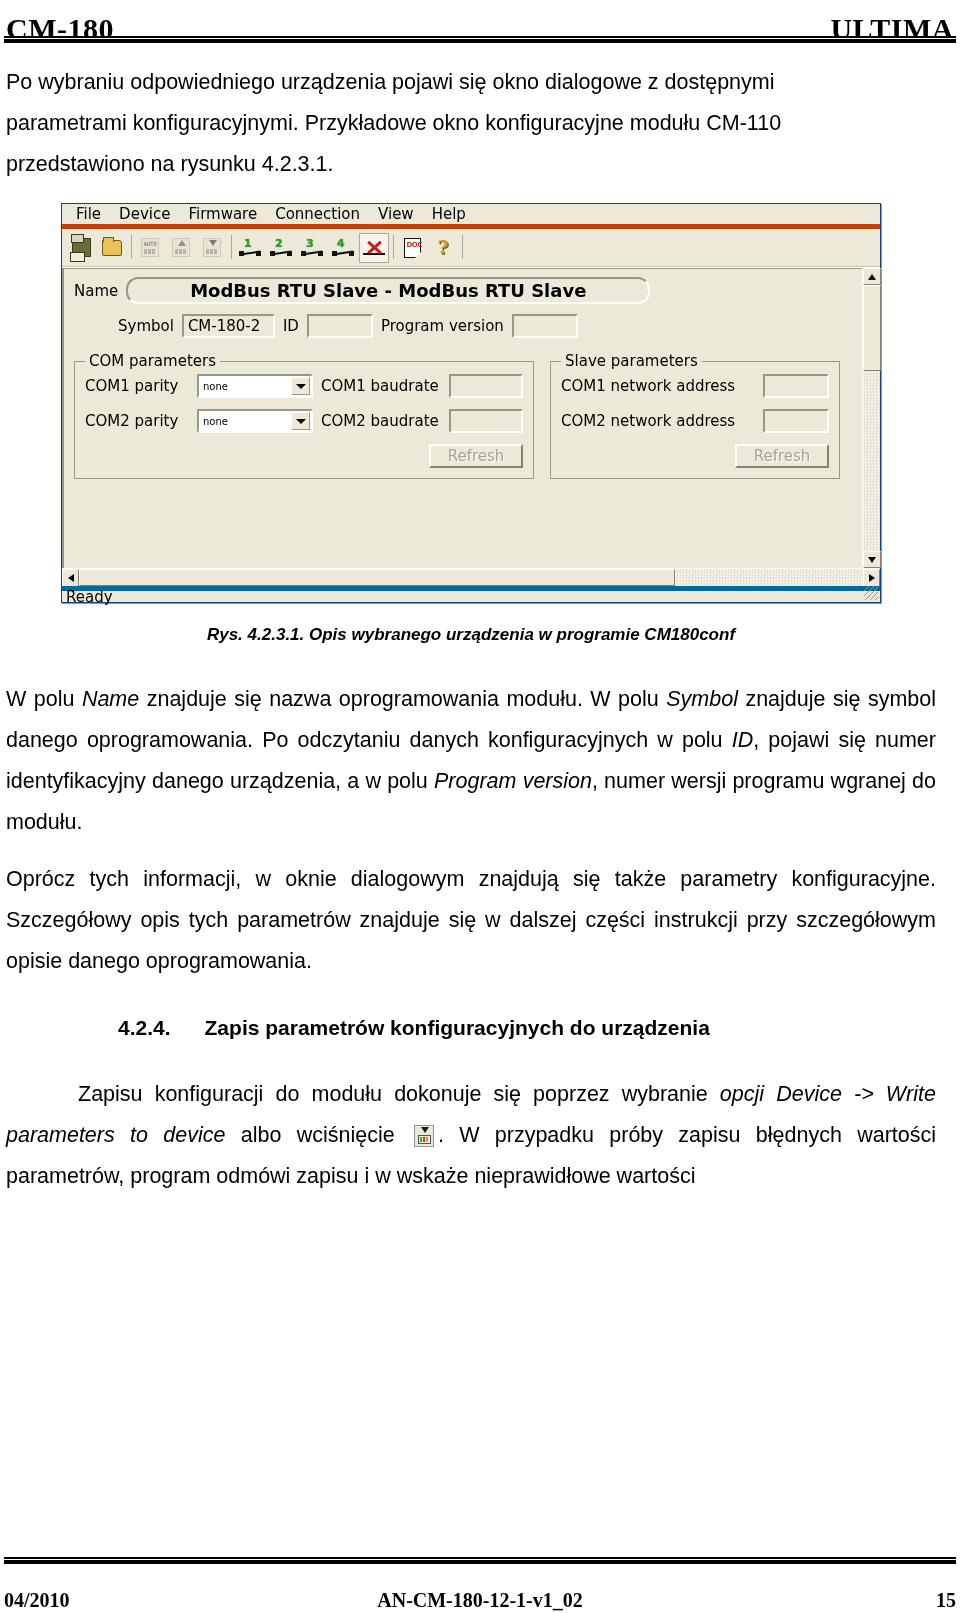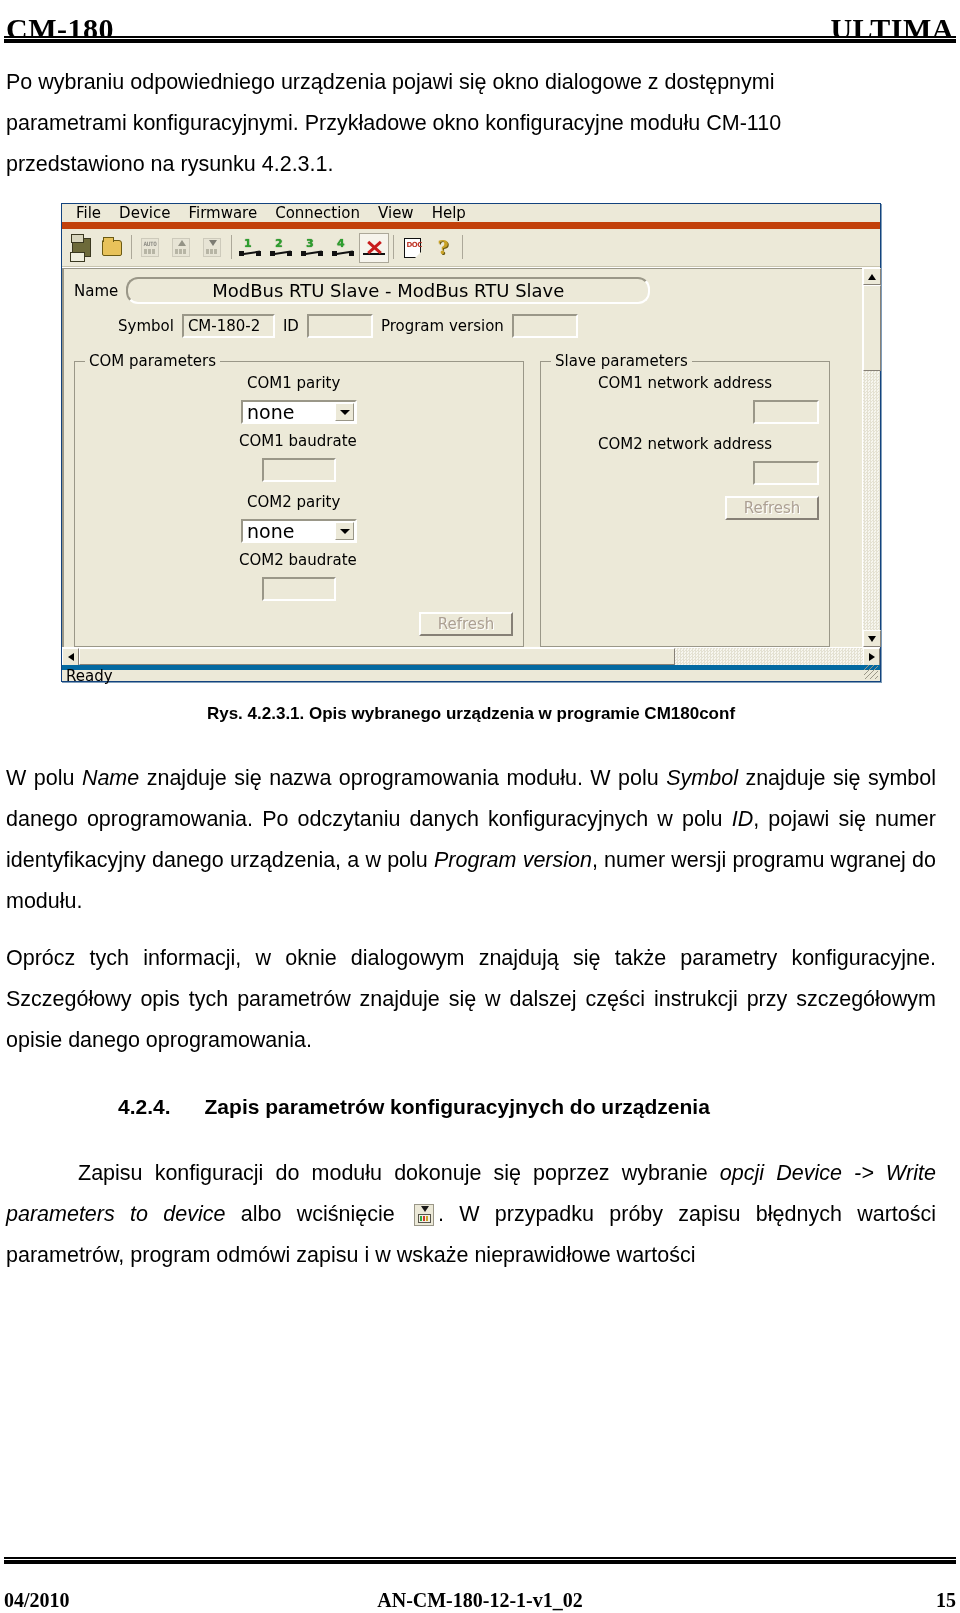--- a/index.html
+++ b/index.html
@@ -134,21 +134,21 @@
   }
   .win-btn.max .gl {
     width: 11px; height: 9px;
     border: 2px solid #fff;
     transform: translate(-50%,-50%);
   }
 
   .menubar {
     height: 25px;
     background: #ece9d8;
-    border-bottom: 7px solid #c2410c;
+    border-bottom: 5px solid #c2410c;
     display: flex;
     align-items: center;
     padding-left: 6px;
     gap: 2px;
   }
   .menu-item {
     font-size: 15px;
     color: #000;
     padding: 2px 8px;
     white-space: nowrap;
@@ -289,21 +289,21 @@
     height: 24px;
     display: flex;
     align-items: center;
     padding: 0 4px;
     font-size: 15px;
   }
   .field.name-field {
     flex: 0 0 auto;
     width: 524px;
     height: 27px;
-    font-weight: normal;
+    font-weight: bold;
     font-size: 18px;
     justify-content: center;
     border-radius: 12px;
   }
   .row-sym {
     display: flex;
     align-items: center;
     gap: 8px;
     padding-left: 44px;
     margin-bottom: 14px;
@@ -325,30 +325,29 @@
     padding: 0 4px;
   }
   fieldset.grp.com { width: 450px; }
   fieldset.grp.slave { width: 290px; }
 
   .grp-row {
     display: flex;
     align-items: center;
     gap: 8px;
     margin-bottom: 11px;
-    flex-direction: column;
   }
   .combo {
     width: 116px; height: 24px;
     background: #ffffff;
     border: 2px solid;
     border-color: #9a9788 #ffffff #ffffff #9a9788;
     display: flex;
     align-items: center;
-    font-size: 19px;
+    font-size: 10px;
     padding-left: 4px;
     position: relative;
   }
   .combo .arrowbtn {
     position: absolute; right: 1px; top: 1px;
     width: 19px; height: 18px;
     background: #ece9d8;
     border: 1px solid;
     border-color: #ffffff #9a9788 #9a9788 #ffffff;
     display: flex; align-items: center; justify-content: center;
@@ -435,20 +434,21 @@
   }
   .grip {
     position:absolute; right: 2px; bottom: 2px; width: 14px; height: 14px;
     background:
       linear-gradient(135deg, transparent 45%, #9a9788 45%, #9a9788 55%, transparent 55%) 0 0/5px 5px;
   }
 
   figcaption.fig-cap {
     text-align: center;
     font-size: 17px;
+    font-style: italic;
     font-weight: bold;
     margin-top: 22px;
     font-family: "Liberation Sans", sans-serif;
   }
 
   h3.sec-head {
     margin: 0;
     font-size: 21px;
     font-weight: bold;
     display: flex;

